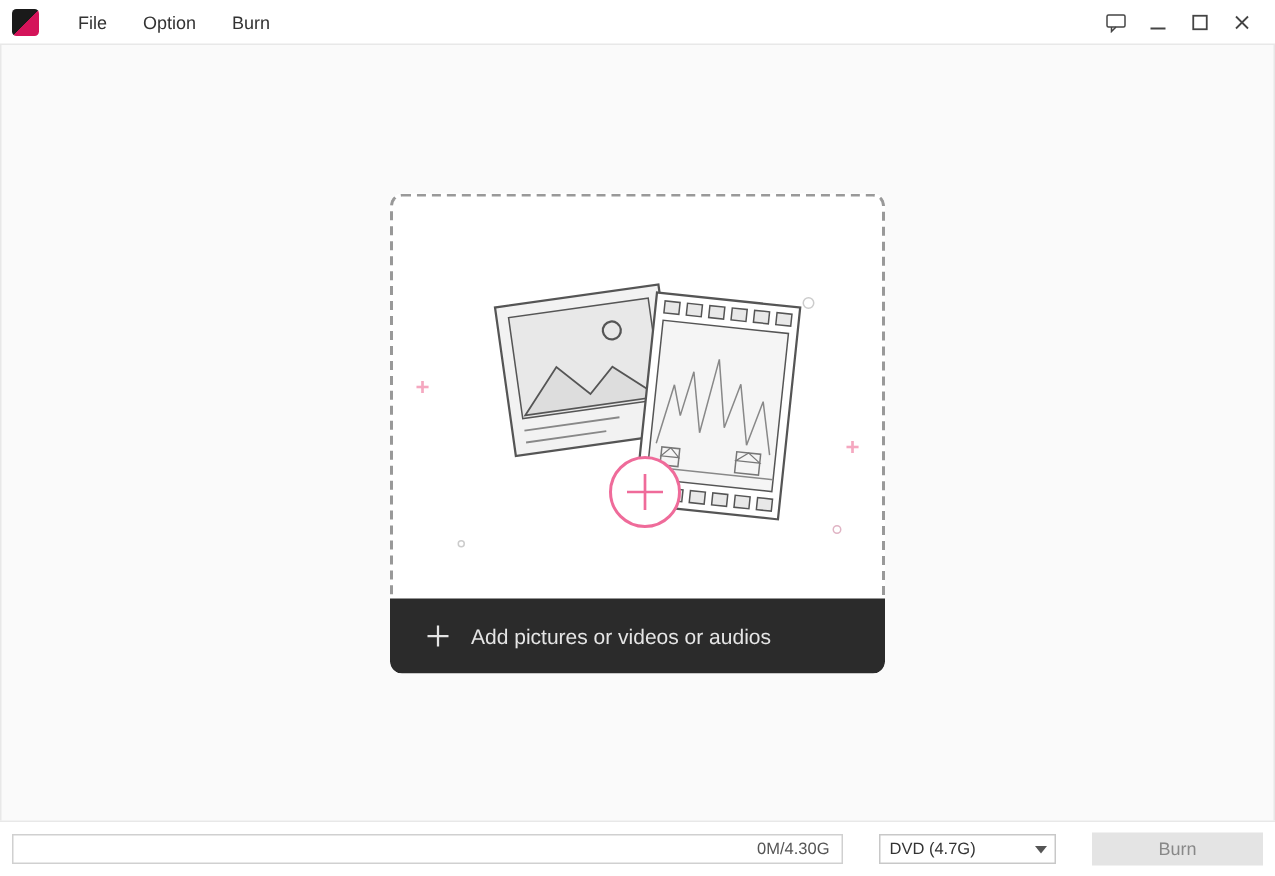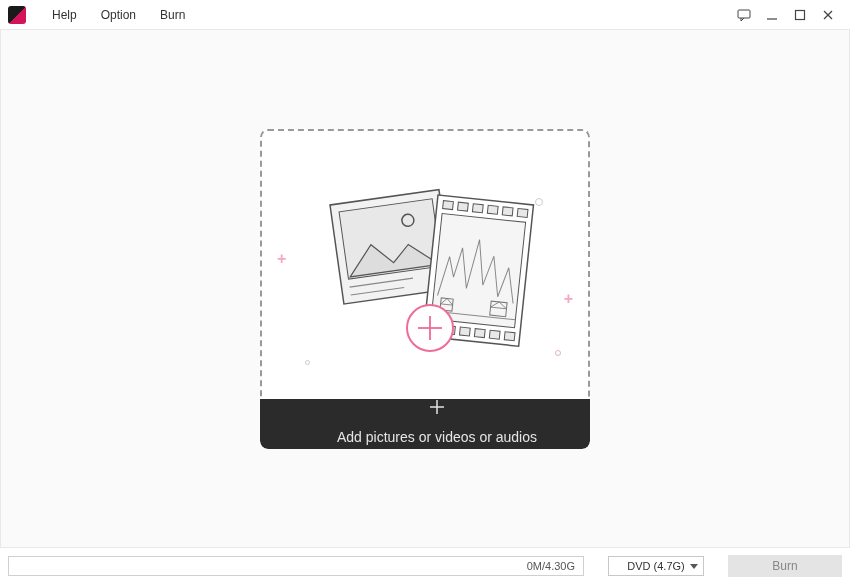--- a/index.html
+++ b/index.html
@@ -10,40 +10,40 @@
     .menu-item { padding: 0 12px; height: 100%; display: flex; align-items: center; cursor: pointer; }
     .menubar-spacer { flex: 1; }
     .win-controls { display: flex; gap: 12px; align-items: center; padding-right: 6px; }
     .win-btn { cursor: pointer; display: flex; align-items: center; justify-content: center; width: 16px; height: 16px; }
     .win-btn svg { display: block; }
     
     .content { height: 517px; background: #fafafa; display: flex; align-items: center; justify-content: center; border-left: 1px solid #e8e8e8; border-right: 1px solid #e8e8e8; }
     
     .dropzone { width: 330px; height: 320px; border-radius: 8px; overflow: hidden; position: relative; background: #fff; }
     .dropzone-top { height: 270px; border: 2px dashed #999; border-bottom: none; border-top-left-radius: 8px; border-top-right-radius: 8px; display: flex; align-items: center; justify-content: center; position: relative; }
-    .dropzone-bar { height: 50px; background: #2b2b2b; display: flex; align-items: center; gap: 14px; padding-left: 24px; color: #e5e5e5; font-size: 14px; cursor: pointer; border-bottom-left-radius: 8px; border-bottom-right-radius: 8px; flex-direction: column; }
+    .dropzone-bar { height: 50px; background: #2b2b2b; display: flex; align-items: center; gap: 14px; padding-left: 24px; color: #e5e5e5; font-size: 14px; cursor: pointer; border-bottom-left-radius: 8px; border-bottom-right-radius: 8px; }
     .plus-small { display: flex; align-items: center; justify-content: center; }
     .plus-small svg { display: block; }
     
     .illu { position: relative; width: 300px; height: 230px; }
     .deco-plus { position: absolute; font-size: 16px; color: #f5a8c0; font-weight: bold; }
     .deco-circle { position: absolute; border: 1.5px solid #ccc; border-radius: 50%; }
     
     .bottombar { height: 36px; display: flex; align-items: center; gap: 24px; padding: 0 8px; border-top: 1px solid #e8e8e8; font-size: 12px; }
     .progress-wrap { flex: 1; height: 20px; border: 1px solid #d0d0d0; background: #fff; display: flex; align-items: center; justify-content: flex-end; padding: 0 8px; color: #555; font-size: 11px; }
-    .select-wrap { width: 96px; height: 20px; border: 1px solid #c8c8c8; background: #fff; display: flex; align-items: center; padding: 0 6px; font-size: 11px; color: #333; position: relative; cursor: pointer; justify-content: center; }
+    .select-wrap { width: 118px; height: 20px; border: 1px solid #c8c8c8; background: #fff; display: flex; align-items: center; padding: 0 6px; font-size: 11px; color: #333; position: relative; cursor: pointer; }
     .select-wrap::after { content: ''; position: absolute; right: 5px; top: 7px; border-left: 4px solid transparent; border-right: 4px solid transparent; border-top: 5px solid #555; }
     .burn-btn { width: 114px; height: 22px; background: #e4e4e4; color: #888; display: flex; align-items: center; justify-content: center; font-size: 12px; cursor: not-allowed; }
   </style>
 </head>
 <body>
 
 <div class="menubar">
   <div class="app-logo"></div>
-  <div class="menu-item">Help</div>
+  <div class="menu-item">File</div>
   <div class="menu-item">Option</div>
   <div class="menu-item">Burn</div>
   <div class="menubar-spacer"></div>
   <div class="win-controls">
     <div class="win-btn">
       <svg width="14" height="14" viewBox="0 0 14 14">
           <rect x="1" y="2" width="12" height="8" rx="1" fill="none" stroke="#444" stroke-width="1"></rect>
           <path d="M4 10 L4 13 L7 10" fill="none" stroke="#444" stroke-width="1"></path>
         </svg>
     </div>

